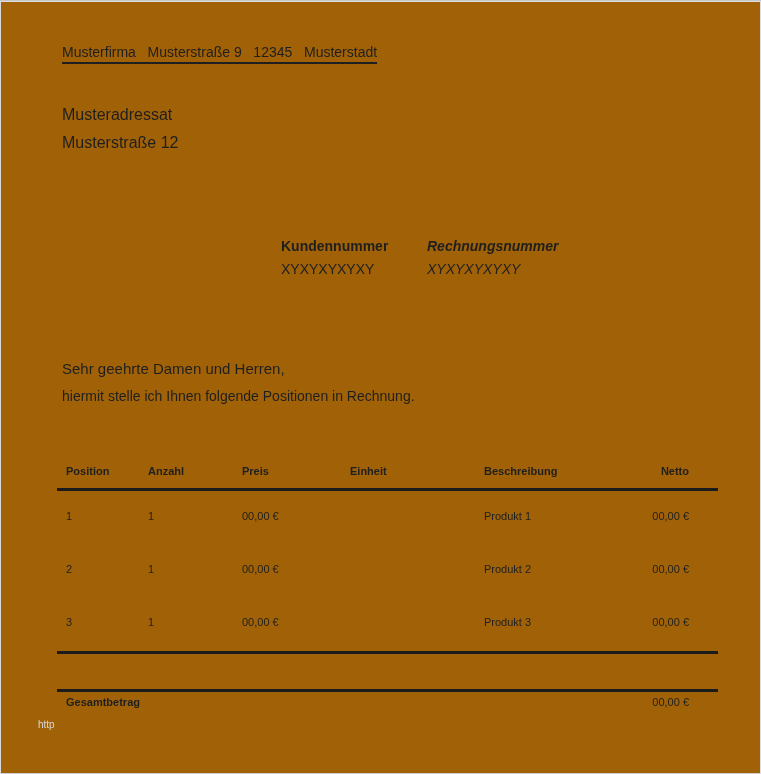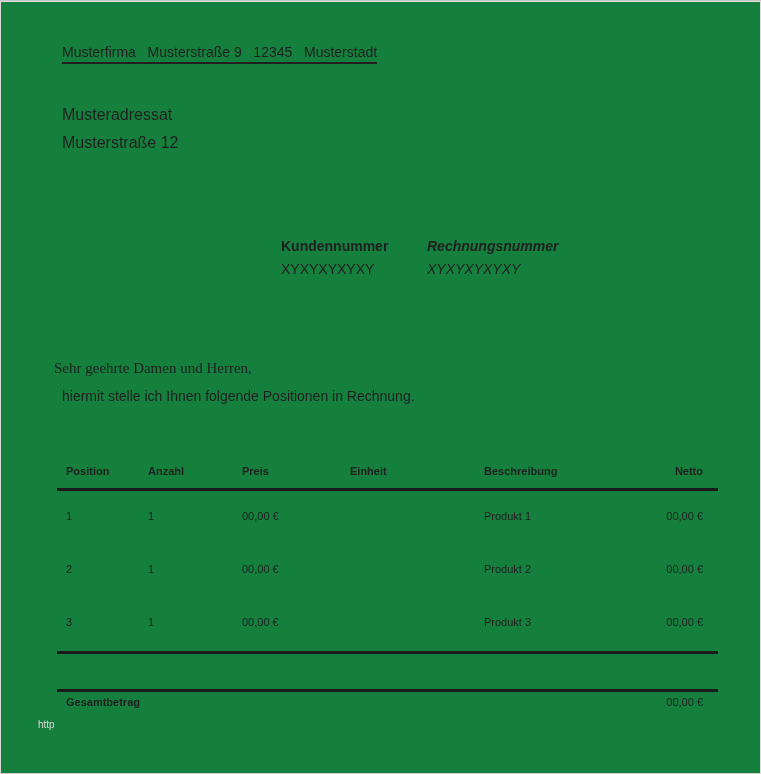--- a/index.html
+++ b/index.html
@@ -1,20 +1,20 @@
 <!DOCTYPE html>
 <html><head>
 <meta charset="utf-8">
 <style>
   html, body { margin: 0; padding: 0; }
   .page {
     position: relative;
     width: 761px;
     height: 774px;
-    background: #15803d;
+    background: #a16207;
     font-family: "Liberation Sans", sans-serif;
     color: #1f1f1f;
     overflow: hidden;
     box-shadow: inset 0 1px 0 #c6c6c6, inset 0 2px 0 #dedede,
                 inset 1px 0 0 #d9d9d9, inset -1px 0 0 #dedede,
                 inset 0 -1px 0 #cfcfcf;
   }
   .sender {
     position: absolute;
     left: 62px; top: 44px;
@@ -33,38 +33,38 @@
   .meta-col { position: absolute; top: 0; }
   .meta-col.c0 { left: 281px; }
   .meta-col.c1 { left: 427px; font-style: italic; }
   .meta-col.c2 { left: 592px; }
   .meta-label { font-size: 14px; font-weight: 700; }
   .meta-value { font-size: 14px; margin-top: 7px; }
   .subject {
     position: absolute; left: 62px; top: 317px;
     font-size: 15.5px; font-weight: 700;
   }
-  .greeting { position: absolute; left: 54px; top: 360px; font-size: 15px; font-family: Liberation Serif, serif; }
+  .greeting { position: absolute; left: 62px; top: 360px; font-size: 15px; }
   .intro    { position: absolute; left: 62px; top: 388px; font-size: 14px; }
   .items {
     position: absolute; left: 57px; top: 460px;
     width: 661px; height: 270px;
   }
   .t-row { position: absolute; left: 0; width: 100%; height: 20px; font-size: 11px; }
   .t-head { top: 5px; font-weight: 700; }
   .row-0 { top: 50px; }
   .row-1 { top: 103px; }
   .row-2 { top: 156px; }
   .cell { position: absolute; top: 0; white-space: nowrap; }
   .c-pos  { left: 9px; }
   .c-anz  { left: 91px; }
   .c-preis{ left: 185px; }
   .c-einh { left: 293px; }
   .c-besch{ left: 427px; }
-  .c-netto{ right: 15px; text-align: right; }
+  .c-netto{ right: 29px; text-align: right; }
   .hline { position: absolute; left: 0; width: 100%; height: 3px; background: #1b1b1b; }
   .hline-head { top: 28px; }
   .hline-body { top: 191px; }
   .hline-total{ top: 229px; }
   .t-total { top: 236px; }
   .t-total .c-label { left: 9px; font-weight: 700; }
   .watermark {
     position: absolute; left: 38px; top: 719px;
     font-size: 10px; color: #d7d7d7;
   }

